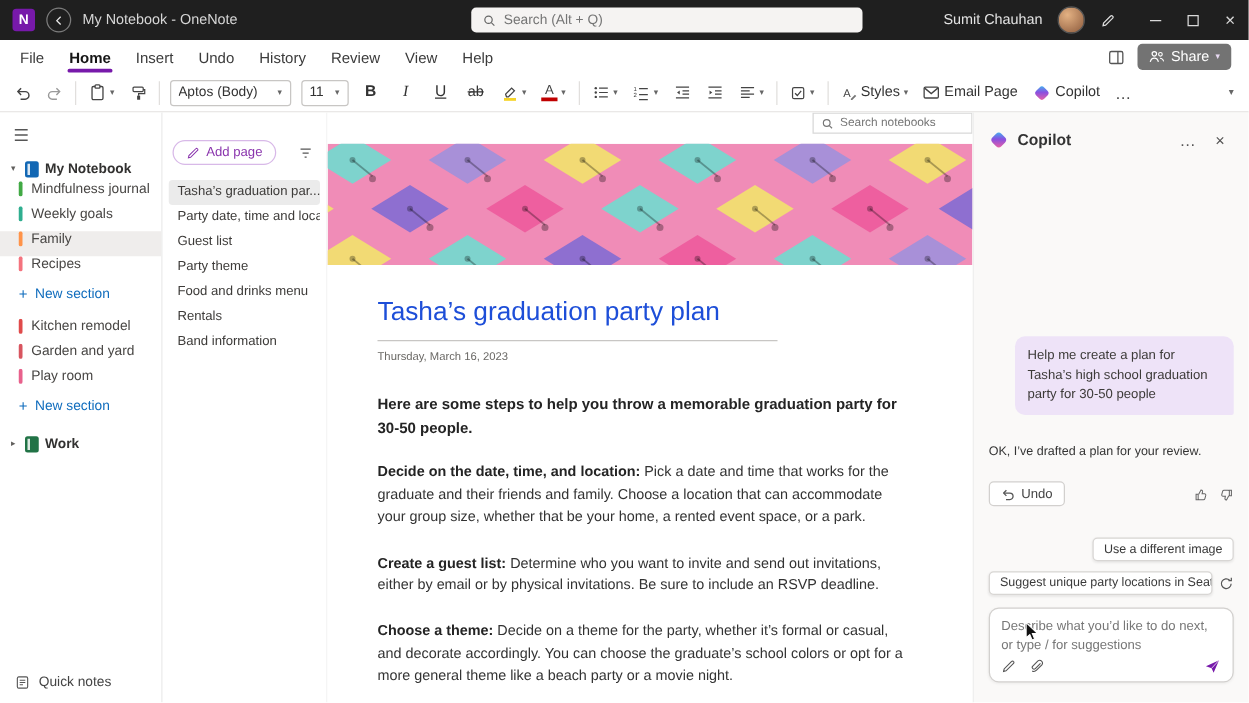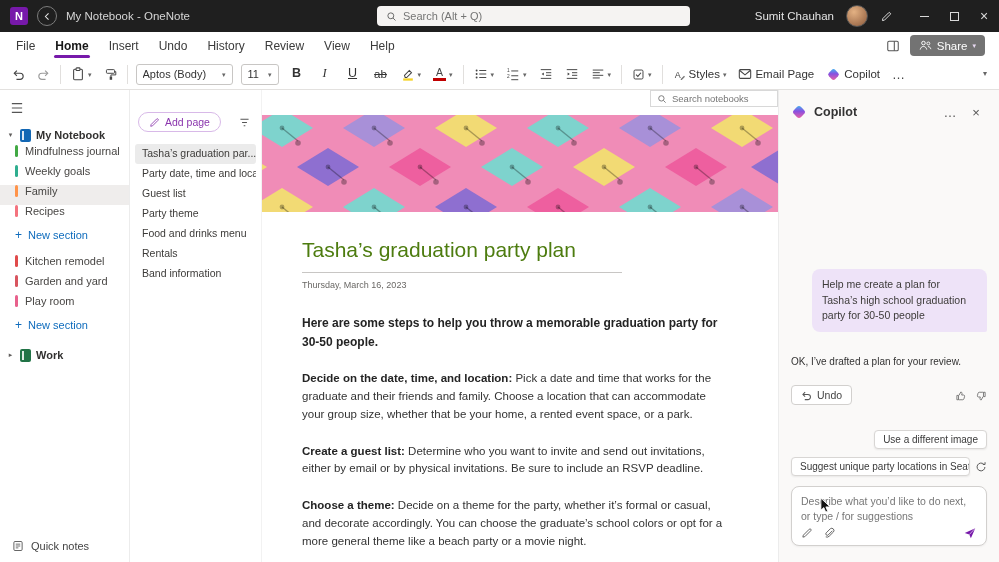--- a/index.html
+++ b/index.html
@@ -72,21 +72,21 @@
   .page-list{margin-top:12px;padding:0 5px;display:flex;flex-direction:column}
   .page-item{font-size:10.5px;color:#3d3b39;text-align:left;border-radius:3px;padding:0 7px;height:19.5px;line-height:19.5px;white-space:nowrap;overflow:hidden;margin-bottom:.5px;width:100%}
   .page-item.selected{background:#ebebeb}
 
   
   .content{flex:1;position:relative;background:#fff;overflow:hidden}
   .nb-search{position:absolute;top:0;right:0;width:128px;height:17px;border:1px solid #d8d8d8;background:#fff;display:flex;align-items:center;gap:5px;padding:0 6px;z-index:2}
   .nb-search input{flex:1;border:none;outline:none;font-size:9.5px;color:#555;background:transparent;min-width:0}
   .banner{display:block;width:100%;height:97px;margin-top:25px}
   .doc{padding:0 40px}
-  .doc-title{margin-top:26px;font-size:21px;font-weight:400;color:#4d7c0f}
+  .doc-title{margin-top:26px;font-size:21px;font-weight:400;color:#1d4ed8}
   .title-rule{width:320px;height:1px;background:#c8c6c4;margin-top:10px}
   .doc-date{margin-top:7px;font-size:9px;color:#6a6865}
   .doc-intro{margin-top:24px;font-size:12px;font-weight:700;color:#242424;line-height:1.55;max-width:425px}
   .doc-para{margin-top:19px;font-size:11.5px;color:#333;line-height:1.55;max-width:428px}
   .doc-para b{color:#242424}
 
   
   .copilot{width:221px;flex:none;background:#faf9f8;border-left:1px solid #ececec;display:flex;flex-direction:column;padding:12px 12px 16px}
   .cp-header{display:flex;align-items:center;gap:7px}
   .cp-title{font-size:12.5px;font-weight:700;color:#333}

